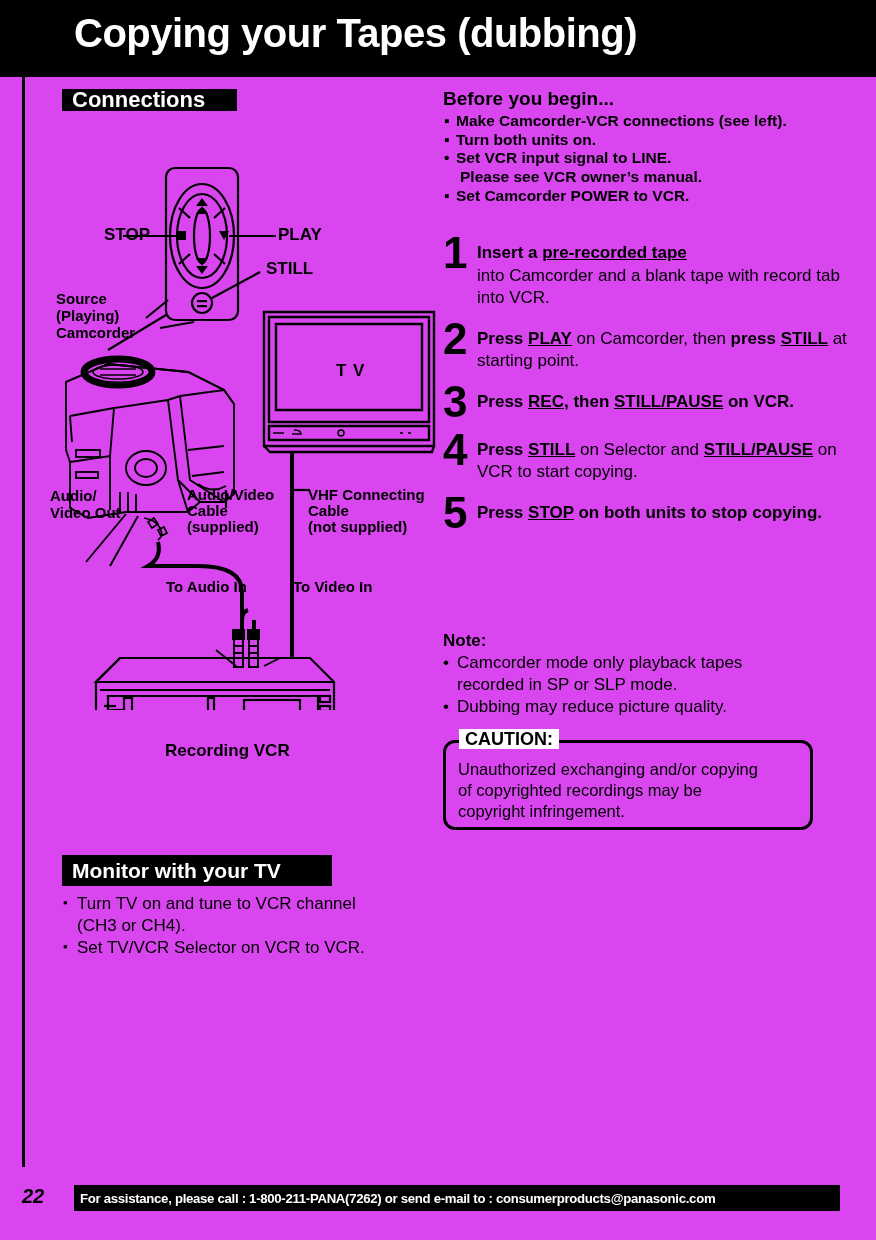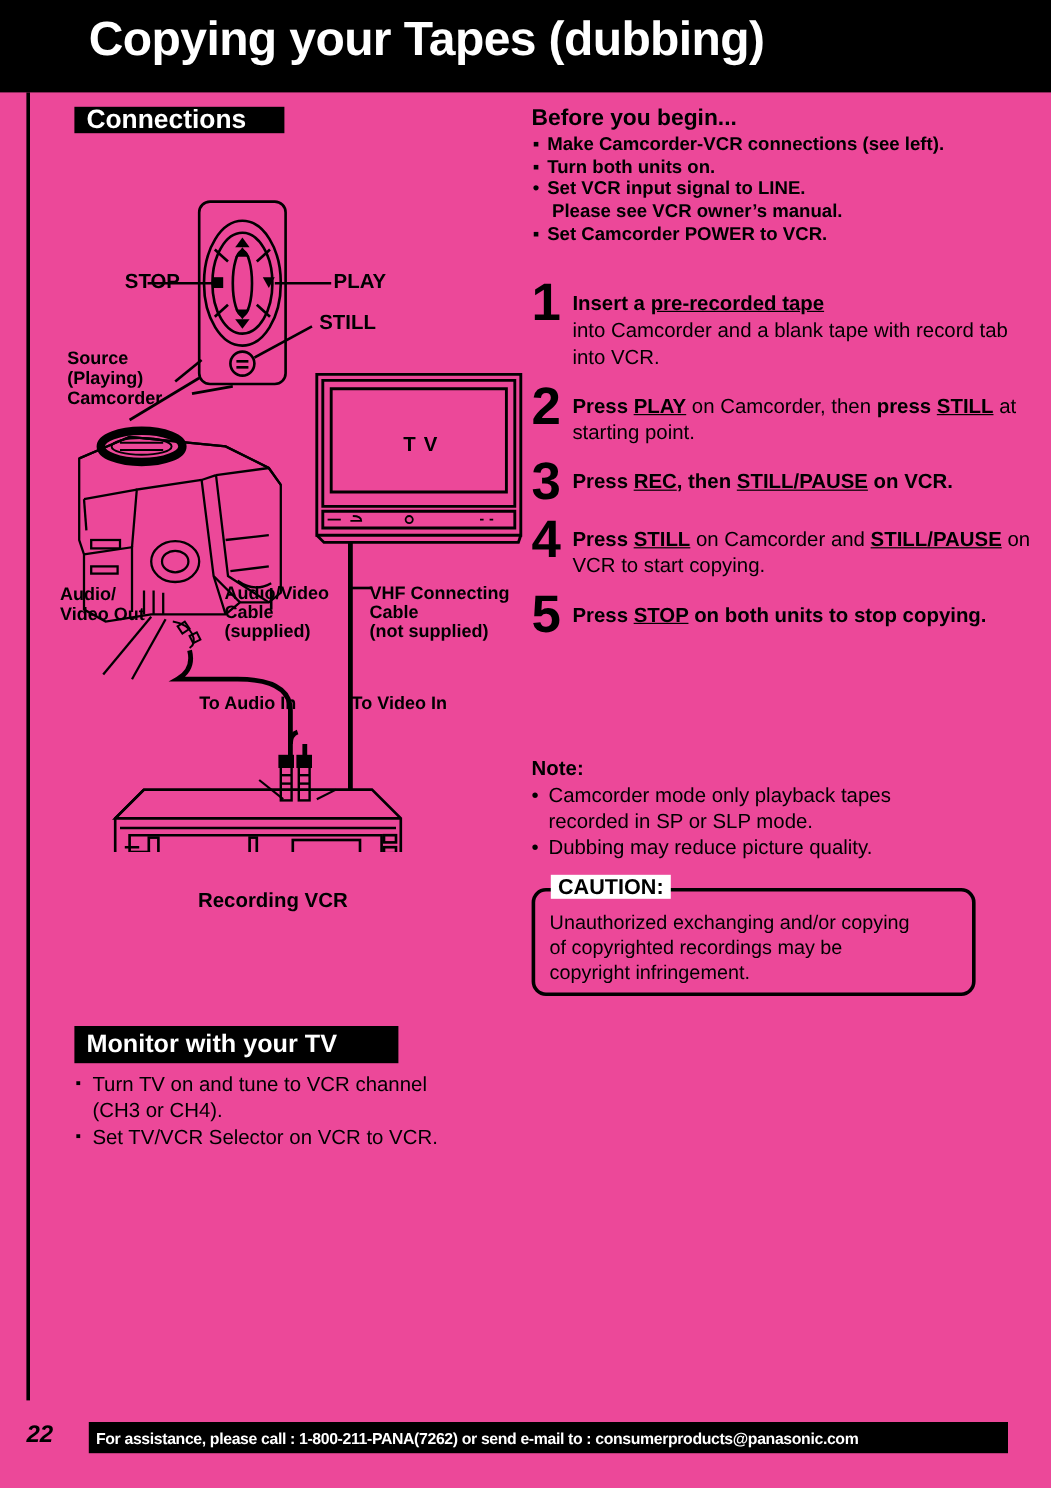--- a/index.html
+++ b/index.html
@@ -13,21 +13,21 @@
     position: relative;
     font-family: "Liberation Sans", sans-serif;
     color: #000000;
     overflow: hidden;
   }
 
   
   #page {
     position: absolute;
     inset: 0;
-    background: #ec4899;
+    background: #d946ef;
   }
   #header-band {
     position: absolute;
     left: 0; top: 0;
     width: 876px; height: 77px;
     background: #000;
   }
   #header-title {
     position: absolute;
     left: 74px; top: 11px;
@@ -501,21 +501,21 @@
     <div class="step">
       <div class="step-num">3</div>
       <div class="step-body">
         <b>Press </b><u>REC</u><b>, then </b><u>STILL/PAUSE</u><b> on VCR.</b>
       </div>
     </div>
 
     <div class="step">
       <div class="step-num">4</div>
       <div class="step-body">
-        <b>Press </b><u>STILL</u><span> on Camcorder and </span><u>STILL/</u><u>PAUSE</u><span> on VCR to start copying.</span>
+        <b>Press </b><u>STILL</u><span> on Selector and </span><u>STILL/</u><u>PAUSE</u><span> on VCR to start copying.</span>
       </div>
     </div>
 
     <div class="step">
       <div class="step-num">5</div>
       <div class="step-body">
         <b>Press </b><u>STOP</u><b> on both units to stop copying.</b>
       </div>
     </div>
   </div>

